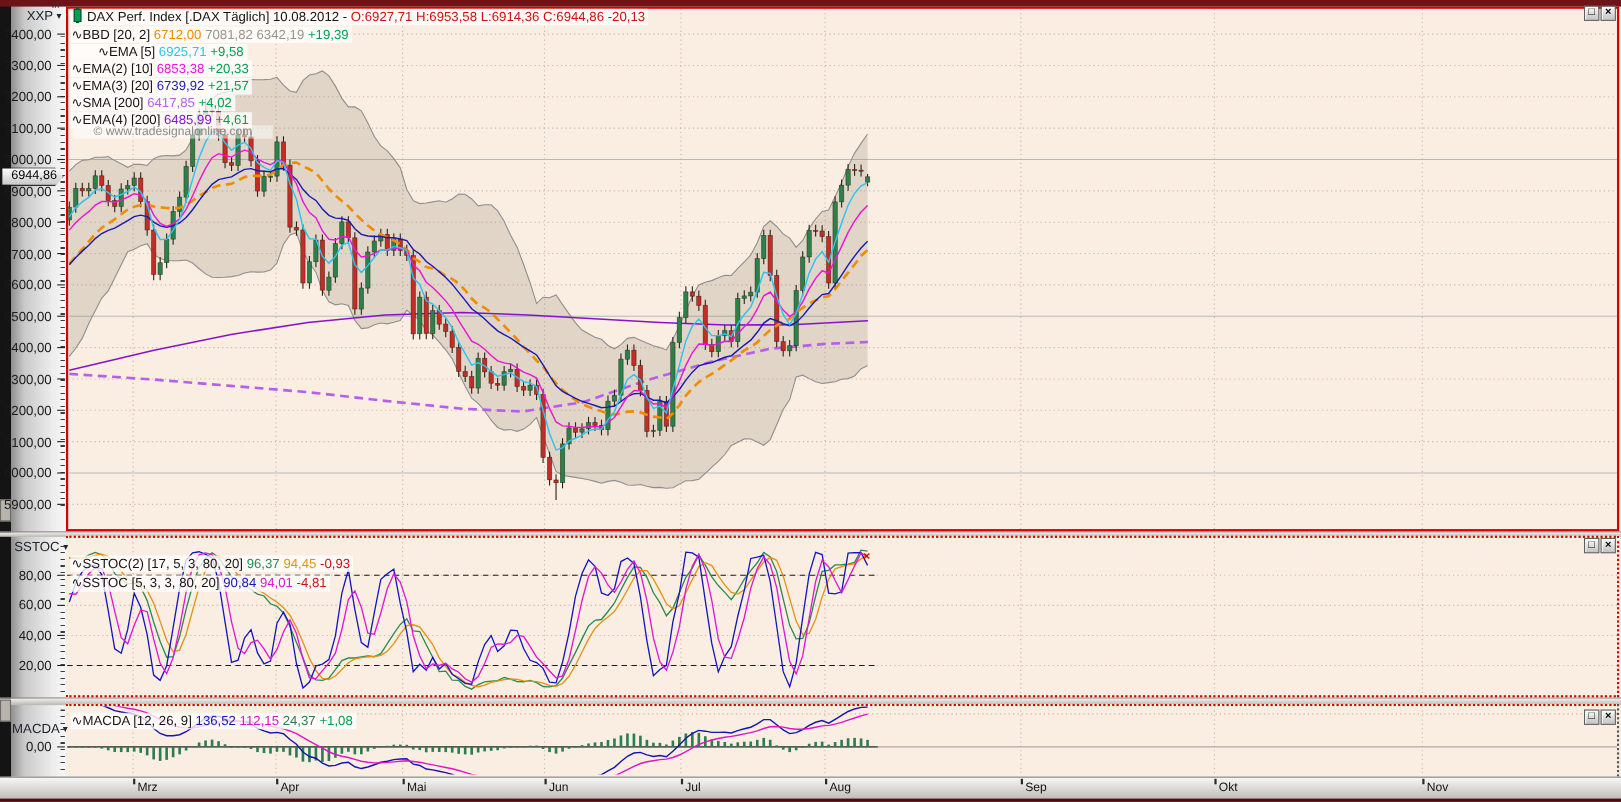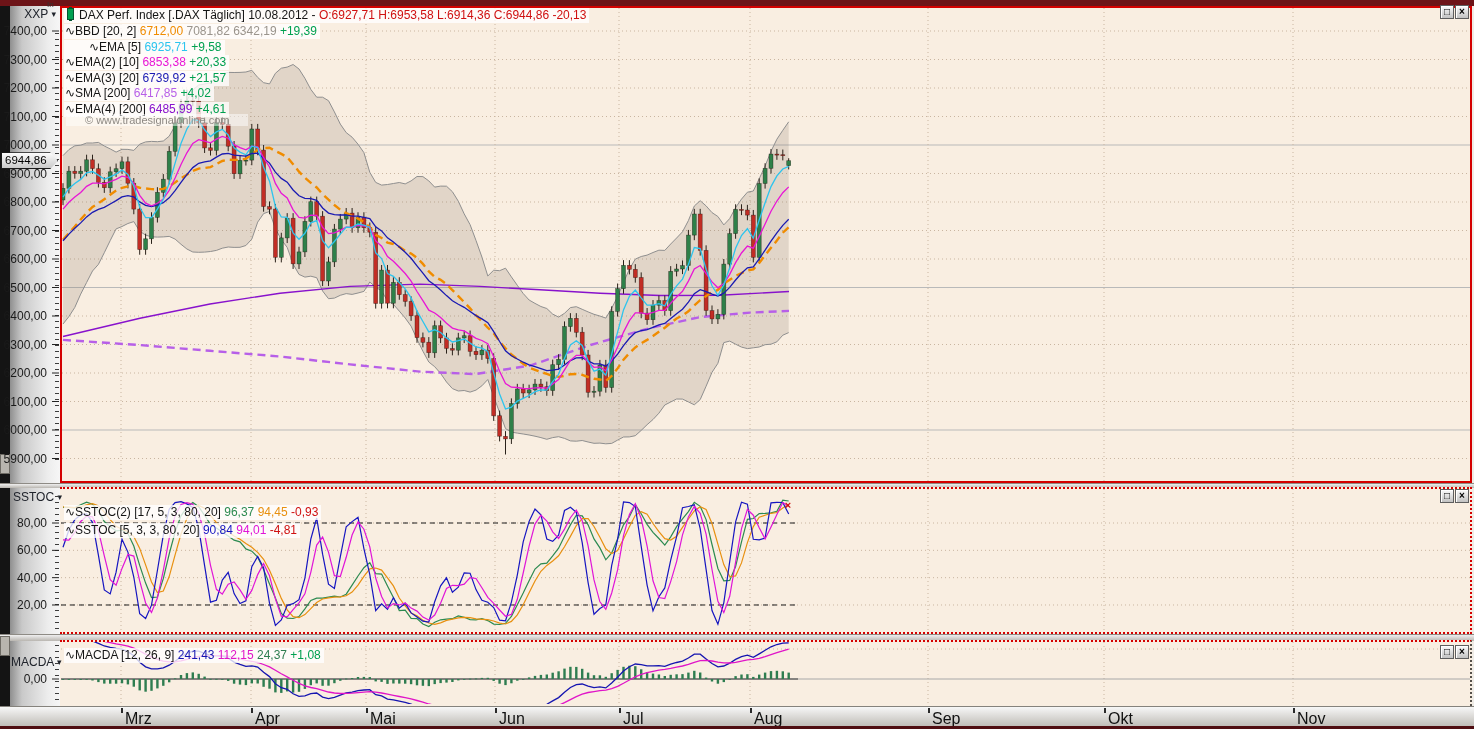--- a/index.html
+++ b/index.html
@@ -22,31 +22,31 @@
   .lgrow{position:absolute;background:rgba(255,255,255,.78);padding:0 3px 0 1px;
          font-size:12px;line-height:15px;white-space:nowrap;z-index:6;color:#141414;text-align:center;}
   .copyright{position:absolute;z-index:6;font-size:11px;color:#8d8983;background:rgba(255,255,255,.5);padding:0 19px;}
   .axis-num{position:absolute;width:47px;text-align:right;font-size:12px;color:#1a1a1a;z-index:4;}
   .side-label{position:absolute;z-index:4;font-size:12px;color:#20242c;white-space:nowrap;cursor:pointer;}
   .side-label .arr{font-size:9px;position:relative;top:-1px;}
   .corner-frag{position:absolute;left:47px;top:0px;z-index:4;font-size:8px;color:#333;}
   .price-tag{position:absolute;left:1px;top:0;width:57px;height:17px;z-index:6;
              background:linear-gradient(#fdfdfd,#c9c9c9);border:1px solid #1a1a1a;box-sizing:border-box;
              clip-path:polygon(0 0,86% 0,100% 50%,86% 100%,0 100%);
-             font-size:11.5px;line-height:15px;text-align:left;padding-left:3px;color:#000;}
+             font-size:11.5px;line-height:15px;text-align:center;padding-left:3px;color:#000;}
   .mticks{position:absolute;left:55px;width:4px;z-index:4;
           background:repeating-linear-gradient(to bottom,#3c3c3c 0 1px,transparent 1px 6px);}
   .winbtn{position:absolute;width:14px;height:14px;z-index:7;box-sizing:border-box;
           background:linear-gradient(#fafafa,#c2c2c2);border:1px solid #5e5e5e;
           box-shadow:inset 1px 1px 0 #fff;font-size:10px;line-height:12px;text-align:center;
           color:#000;cursor:pointer;font-weight:bold;}
   .time-axis{position:absolute;left:0;top:706px;width:1474px;height:20px;z-index:3;
              background:linear-gradient(#f7f7f7,#bdbab4);border-top:1px solid #85827c;}
   .tick{position:absolute;top:1px;width:2px;height:5px;background:#2a2a2a;}
-  .month-lbl{position:absolute;top:3px;font-size:16px;color:#111;}
+  .month-lbl{position:absolute;top:3px;font-size:11px;color:#111;}
 </style>
 </head>
 <body>
 
 <div id="stage">
   <div class="top-strip"></div>
   <div class="gutter"></div>
   <div class="collapsed-bar"></div>
   <div class="side-handle" style="top:454px;"></div>
   <div class="side-handle" style="top:636px;"></div>
@@ -590,21 +590,21 @@
   <div id="legends">
       <div class="lgrow" style="left: 64px; top: 8px;"><span style="display: inline-block; width: 5px; height: 10px; background: rgb(0, 160, 80); border: 1px solid rgb(5, 85, 48); margin: 0px 5px 0px 2px; vertical-align: -1px; box-shadow: rgb(5, 85, 48) 0px -3px 0px -2px, rgb(5, 85, 48) 0px 3px 0px -2px;"></span><span style="color: rgb(20, 20, 20);">DAX Perf. Index [.DAX  Täglich]  10.08.2012 - </span><span style="color: rgb(207, 16, 16);">O:6927,71 H:6953,58 L:6914,36 C:6944,86 -20,13</span></div>
       <div class="lgrow" style="left: 64px; top: 24px;"><span style="color: rgb(20, 20, 20);">∿BBD [20, 2] </span><span style="color: rgb(240, 140, 0);">6712,00 </span><span style="color: rgb(154, 148, 140);">7081,82 6342,19 </span><span style="color: rgb(0, 160, 80);">+19,39</span></div>
       <div class="lgrow" style="left: 64px; top: 39.6px;"><span style="color: rgb(20, 20, 20); padding-left: 24px;">∿EMA [5] </span><span style="color: rgb(44, 196, 238);">6925,71 </span><span style="color: rgb(0, 160, 80);">+9,58</span></div>
       <div class="lgrow" style="left: 64px; top: 55.2px;"><span style="color: rgb(20, 20, 20);">∿EMA(2) [10] </span><span style="color: rgb(232, 22, 214);">6853,38 </span><span style="color: rgb(0, 160, 80);">+20,33</span></div>
       <div class="lgrow" style="left: 64px; top: 70.8px;"><span style="color: rgb(20, 20, 20);">∿EMA(3) [20] </span><span style="color: rgb(26, 26, 178);">6739,92 </span><span style="color: rgb(0, 160, 80);">+21,57</span></div>
       <div class="lgrow" style="left: 64px; top: 86.4px;"><span style="color: rgb(20, 20, 20);">∿SMA [200] </span><span style="color: rgb(183, 95, 232);">6417,85 </span><span style="color: rgb(0, 160, 80);">+4,02</span></div>
       <div class="lgrow" style="left: 64px; top: 102px;"><span style="color: rgb(20, 20, 20);">∿EMA(4) [200] </span><span style="color: rgb(136, 18, 204);">6485,99 </span><span style="color: rgb(0, 160, 80);">+4,61</span></div>
       <div class="lgrow" style="left: 64px; top: 489px; margin-top: 34px;"><span style="color: rgb(20, 20, 20);">∿SSTOC [5, 3, 3, 80, 20] </span><span style="color: rgb(21, 21, 192);">90,84 </span><span style="color: rgb(224, 21, 216);">94,01 </span><span style="color: rgb(207, 16, 16);">-4,81</span></div>
       <div class="lgrow" style="left: 64px; top: 505px;"><span style="color: rgb(20, 20, 20); margin-top: 22px;">∿SSTOC(2) [17, 5, 3, 80, 20] </span><span style="color: rgb(44, 138, 80);">96,37 </span><span style="color: rgb(232, 144, 16);">94,45 </span><span style="color: rgb(207, 16, 16);">-0,93</span></div>
-      <div class="lgrow" style="left: 64px; top: 648px;"><span style="color: rgb(20, 20, 20);">∿MACDA [12, 26, 9] </span><span style="color: rgb(21, 21, 176);">241,43 </span><span style="color: rgb(224, 21, 200);">112,15 </span><span style="color: rgb(46, 125, 80);">24,37 </span><span style="color: rgb(0, 160, 80);">+1,08</span></div>
+      <div class="lgrow" style="left: 64px; top: 648px;"><span style="color: rgb(20, 20, 20);">∿MACDA [12, 26, 9] </span><span style="color: rgb(21, 21, 176);">136,52 </span><span style="color: rgb(224, 21, 200);">112,15 </span><span style="color: rgb(46, 125, 80);">24,37 </span><span style="color: rgb(0, 160, 80);">+1,08</span></div>
     </div>
   <div class="copyright" style="left:66px;top:114px;">© www.tradesignalonline.com</div>
 
   <div class="winbtn" style="left:1440px;top:5px;">□</div>
   <div class="winbtn" style="left:1455px;top:5px;">×</div>
   <div class="winbtn" style="left:1440px;top:489px;">□</div>
   <div class="winbtn" style="left:1455px;top:489px;">×</div>
   <div class="winbtn" style="left:1440px;top:645px;">□</div>
   <div class="winbtn" style="left:1455px;top:645px;">×</div>
 

